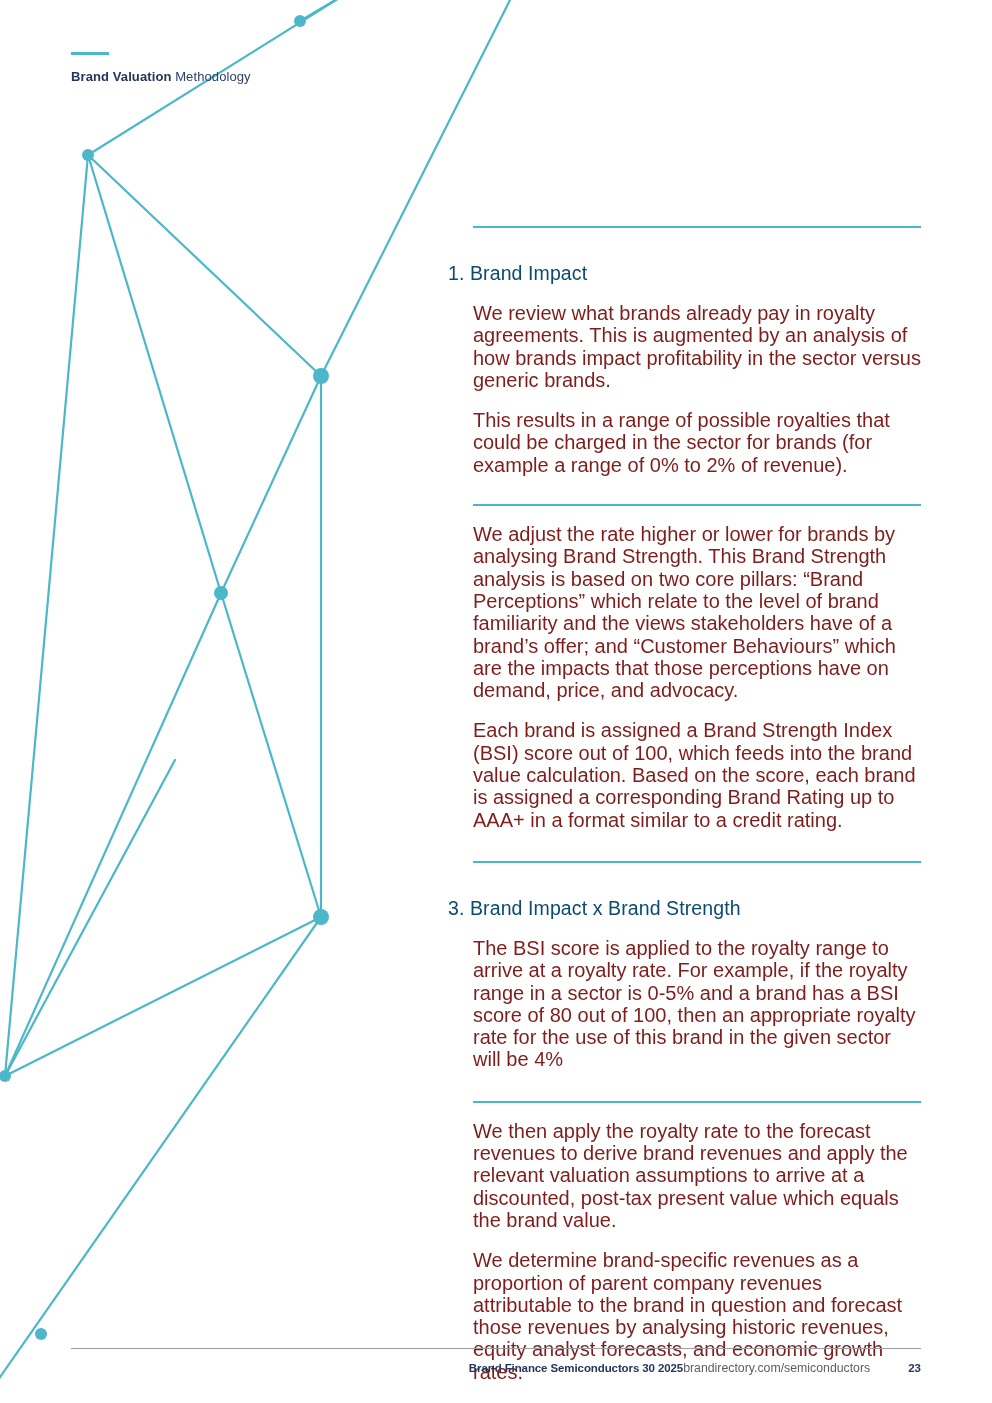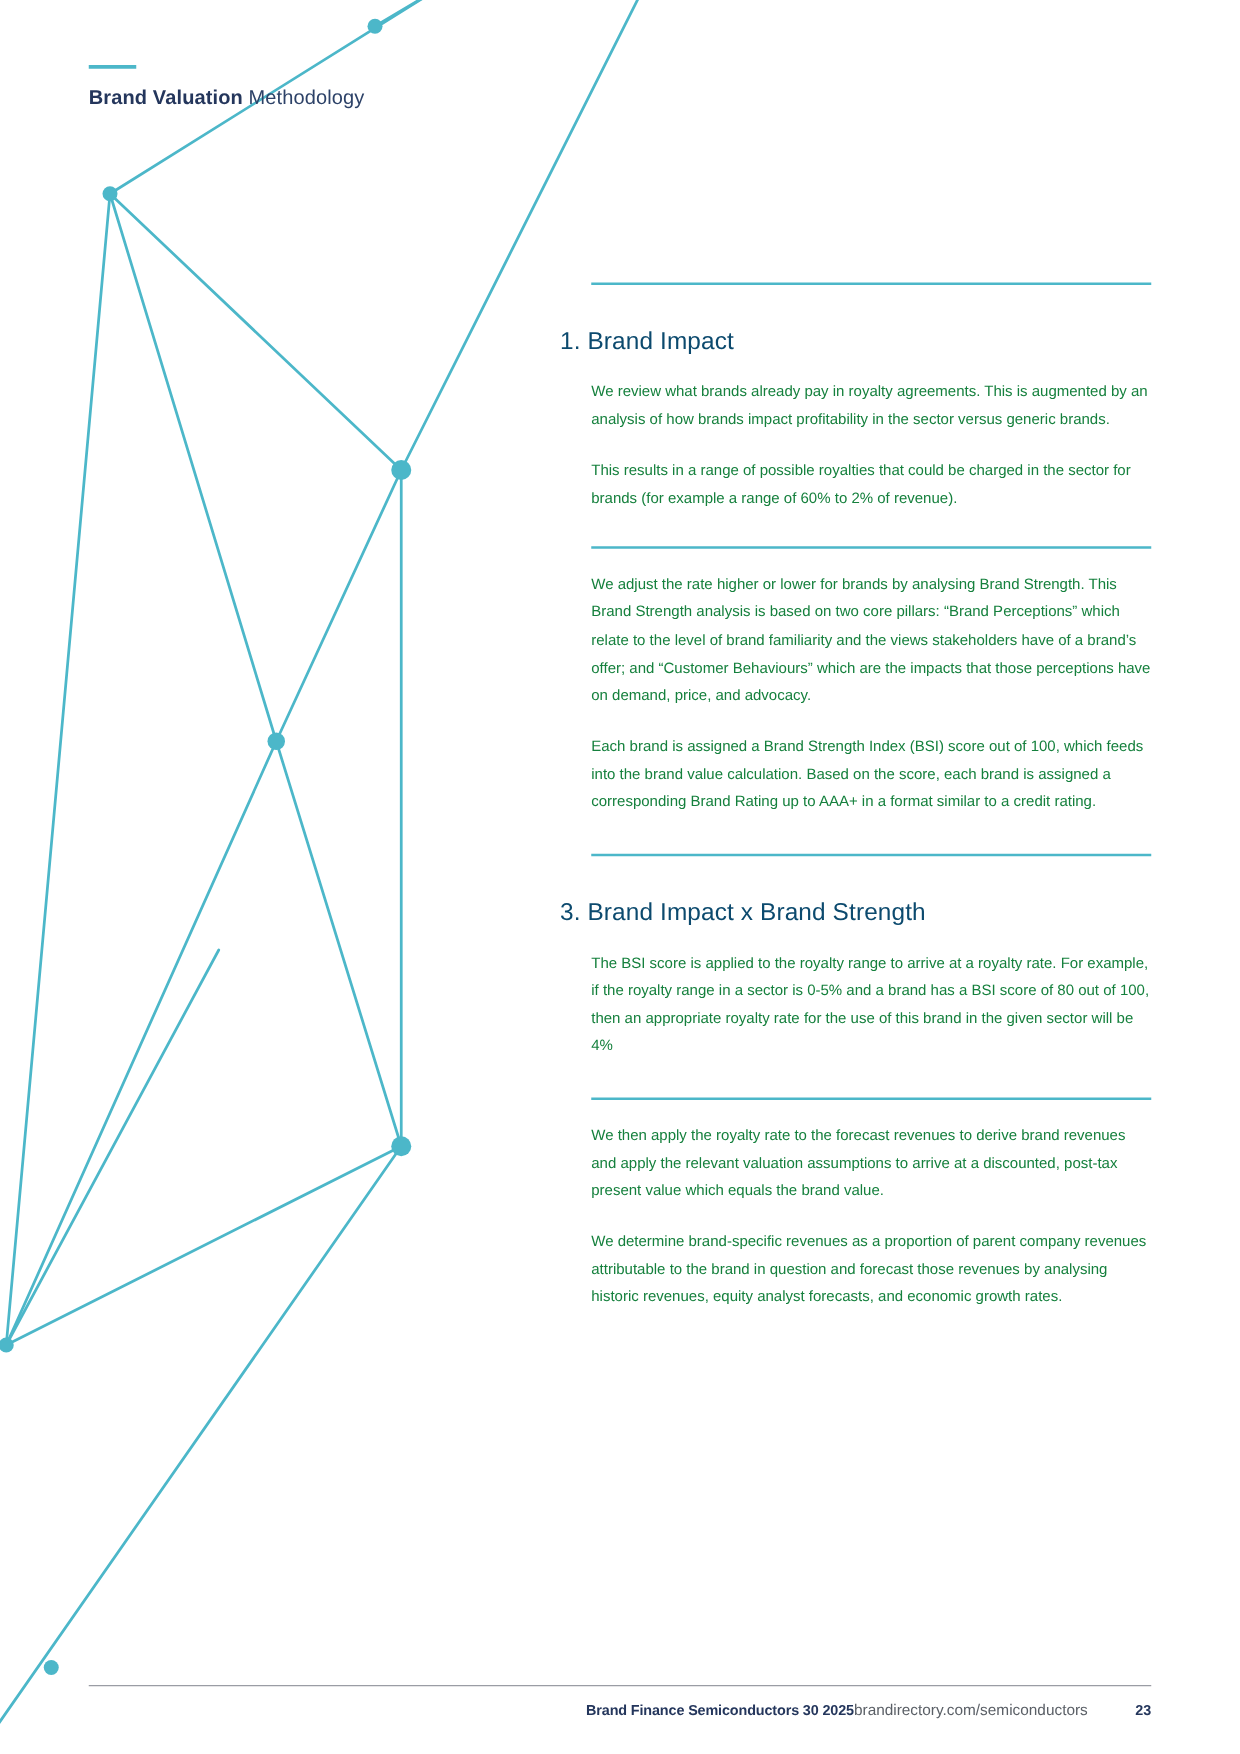--- a/index.html
+++ b/index.html
@@ -36,21 +36,21 @@
     top: 52px;
     width: 420px;
   }
   .header-accent-bar {
     width: 38px;
     height: 3px;
     background: #4cb7c9;
     margin-bottom: 14px;
   }
   .header-title {
-    font-size: 16px;
+    font-size: 13px;
     line-height: 1.2;
     color: #24365c;
     letter-spacing: 0.1px;
     white-space: nowrap;
   }
   .header-title .strong {
     font-weight: bold;
   }
   .header-title .light {
     font-weight: normal;
@@ -78,23 +78,23 @@
     font-weight: normal;
     color: #0c4a6e;
     margin: 34px 0 0 0;
     letter-spacing: 0.1px;
   }
   .section-body {
     margin-left: 25px;
     margin-top: 17px;
   }
   .section-body p {
-    font-size: 12px;
+    font-size: 20px;
     line-height: 22.3px;
-    color: #15803d;
+    color: #7f1d1d;
     margin: 0 0 18px 0;
   }
   .section-body p:last-child {
     margin-bottom: 0;
   }
   .sec-gap-1 { height: 28px; }
   .sec-gap-2 { height: 30px; }
 
   
   .footer {
@@ -184,21 +184,21 @@
     <div class="header-title"><span class="strong">Brand Valuation</span><span class="light"> Methodology</span></div>
   </div>
 
   <div class="content">
 
     <div class="section">
       <div class="section-rule"></div>
       <h2 class="section-heading">1. Brand Impact</h2>
       <div class="section-body">
         <p>We review what brands already pay in royalty agreements. This is augmented by an analysis of how brands impact profitability in the sector versus generic brands.</p>
-        <p>This results in a range of possible royalties that could be charged in the sector for brands (for example a range of 60% to 2% of revenue).</p>
+        <p>This results in a range of possible royalties that could be charged in the sector for brands (for example a range of 0% to 2% of revenue).</p>
       </div>
     </div>
     <div class="sec-gap-1"></div>
 
     <div class="section">
       <div class="section-rule"></div>
       <div class="section-body">
         <p>We adjust the rate higher or lower for brands by analysing Brand Strength. This Brand Strength analysis is based on two core pillars: “Brand Perceptions” which relate to the level of brand familiarity and the views stakeholders have of a brand’s offer; and “Customer Behaviours” which are the impacts that those perceptions have on demand, price, and advocacy.</p>
         <p>Each brand is assigned a Brand Strength Index (BSI) score out of 100, which feeds into the brand value calculation. Based on the score, each brand is assigned a corresponding Brand Rating up to AAA+ in a format similar to a credit rating.</p>
       </div>

